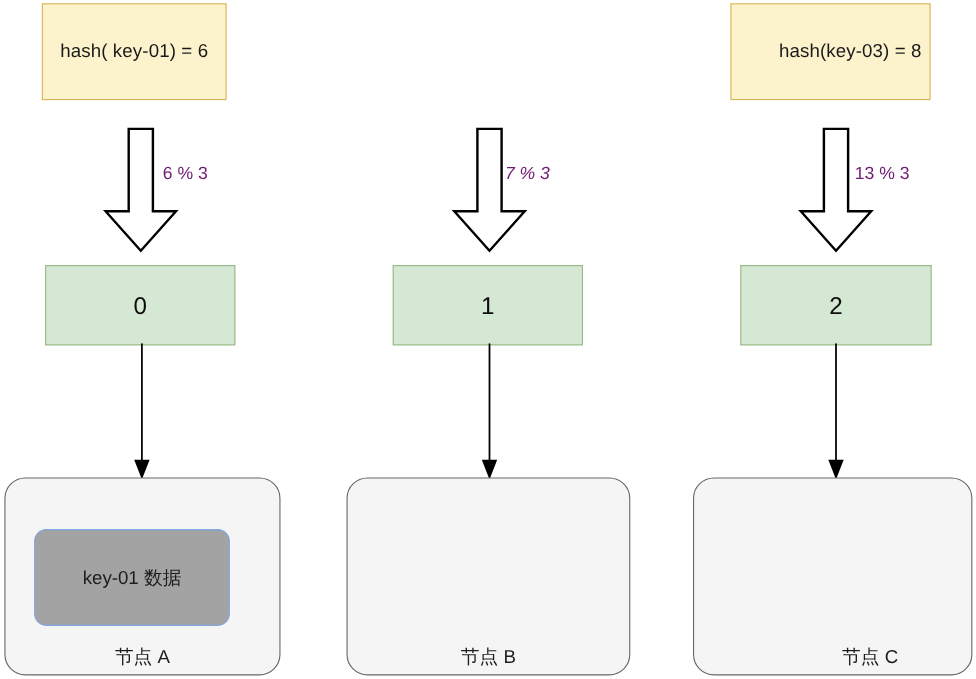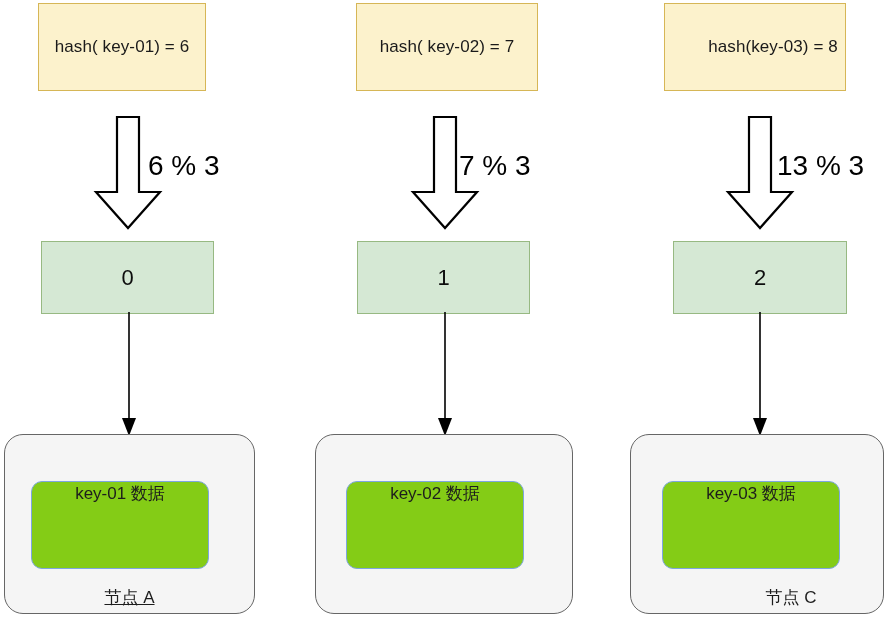--- a/index.html
+++ b/index.html
@@ -52,47 +52,47 @@
   
   .node-box {
     position: absolute;
     background: #f5f5f5;
     border: 1.4px solid #666666;
     border-radius: 19px;
     box-sizing: border-box;
   }
   .data-box {
     position: absolute;
-    background: #84cc16;
+    background: #a3a3a3;
     border: 1.4px solid #7ea6e0;
     border-radius: 11px;
     box-sizing: border-box;
     display: flex;
-    align-items: flex-start;
+    align-items: center;
     justify-content: center;
     font-size: 17px;
     color: #1d1d1d;
     white-space: nowrap;
   }
   .node-label {
     position: absolute;
     text-align: center;
     font-size: 17px;
     color: #1d1d1d;
     white-space: nowrap;
   }
 
   
   .block-arrow {
     position: absolute;
   }
   .mod-label {
     position: absolute;
-    font-size: 28px;
-    color: #000000;
+    font-size: 16px;
+    color: #701a75;
     white-space: nowrap;
   }
 
   
   .connector {
     position: absolute;
   }
 </style>
 </head>
 <body>
@@ -117,48 +117,45 @@
   <svg class="connector" style="left:112px; top:312px;" width="34" height="126" viewBox="0 0 34 126">
     <line x1="17" y1="0" x2="17" y2="110" stroke="#000000" stroke-width="1.6"></line>
     <polygon points="17,124 10,106 24,106" fill="#000000"></polygon>
   </svg>
 
   <div class="node-box" style="left:4px; top:434px; width:251px; height:180px;">
   </div>
   <div class="data-box" style="left:31px; top:481px; width:178px; height:88px;">
     <span>key-01 数据</span>
   </div>
-  <div class="node-label" style="left:4px; top:586px; width:251px;text-decoration:underline;">
+  <div class="node-label" style="left:4px; top:586px; width:251px;">
     <span>节点 A</span>
   </div>
 
-  <div class="hash-box" style="left:356px; top:3px; width:182px; height:88px;">
-    <span>hash( key-02) = 7</span>
-  </div>
 
   <svg class="block-arrow" style="left:409px; top:116px;" width="72" height="114" viewBox="0 0 72 114">
     <polygon points="25,1 47,1 47,76 68,76 36,112 4,76 25,76" fill="#ffffff" stroke="#000000" stroke-width="2.2" stroke-linejoin="miter"></polygon>
   </svg>
-  <div class="mod-label" style="left:459px; top:150px;">
+  <div class="mod-label" style="left:459px; top:150px;font-style:italic;">
     <span>7 % 3</span>
   </div>
 
   <div class="slot-box" style="left:357px; top:241px; width:173px; height:73px;">
     <span>1</span>
   </div>
 
   <svg class="connector" style="left:428px; top:312px;" width="34" height="126" viewBox="0 0 34 126">
     <line x1="17" y1="0" x2="17" y2="110" stroke="#000000" stroke-width="1.6"></line>
     <polygon points="17,124 10,106 24,106" fill="#000000"></polygon>
   </svg>
 
   <div class="node-box" style="left:315px; top:434px; width:258px; height:180px;">
   </div>
-  <div class="data-box" style="left:346px; top:481px; width:178px; height:88px;">
-    <span>key-02 数据</span>
+  <div class="node-label" style="left:315px; top:586px; width:258px;">
+    <span>节点 B</span>
   </div>
 
   <div class="hash-box" style="left:664px; top:3px; width:182px; height:88px;padding-left:36px;">
     <span>hash(key-03) = 8</span>
   </div>
 
   <svg class="block-arrow" style="left:724px; top:116px;" width="72" height="114" viewBox="0 0 72 114">
     <polygon points="25,1 47,1 47,76 68,76 36,112 4,76 25,76" fill="#ffffff" stroke="#000000" stroke-width="2.2" stroke-linejoin="miter"></polygon>
   </svg>
   <div class="mod-label" style="left:777px; top:150px;">
@@ -169,20 +166,17 @@
     <span>2</span>
   </div>
 
   <svg class="connector" style="left:743px; top:312px;" width="34" height="126" viewBox="0 0 34 126">
     <line x1="17" y1="0" x2="17" y2="110" stroke="#000000" stroke-width="1.6"></line>
     <polygon points="17,124 10,106 24,106" fill="#000000"></polygon>
   </svg>
 
   <div class="node-box" style="left:630px; top:434px; width:254px; height:180px;">
   </div>
-  <div class="data-box" style="left:662px; top:481px; width:178px; height:88px;">
-    <span>key-03 数据</span>
-  </div>
   <div class="node-label" style="left:664px; top:586px; width:254px;">
     <span>节点 C</span>
   </div>
 
 </div>
 
 </body></html>

